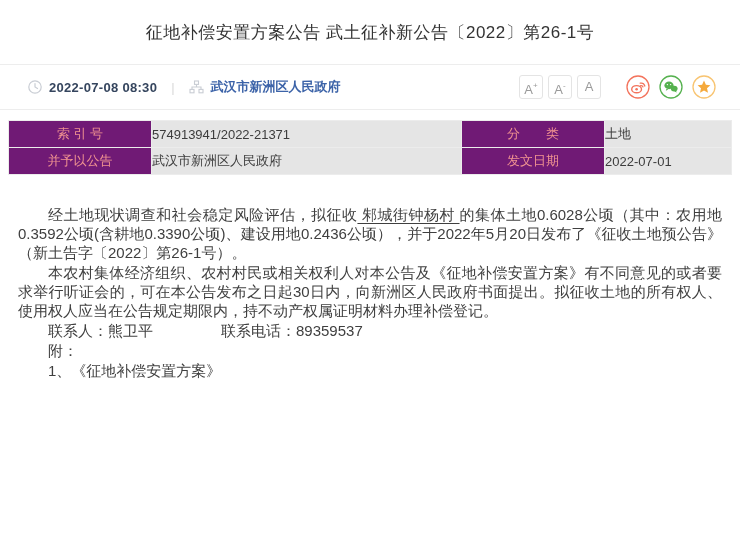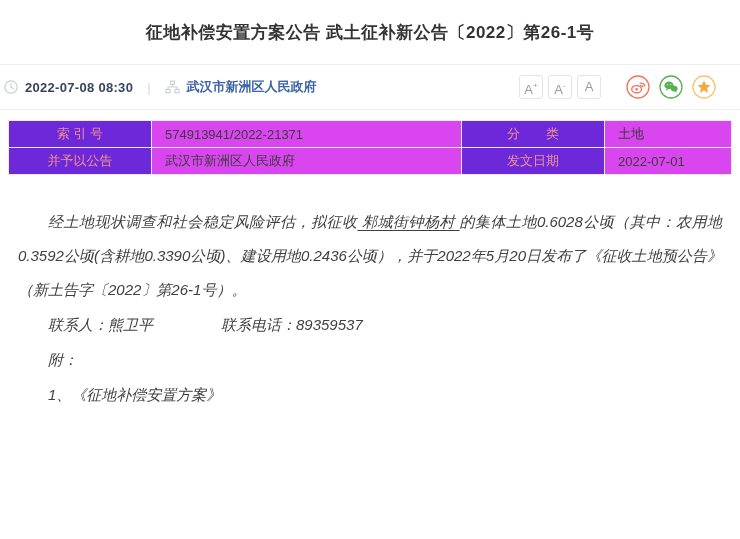--- a/index.html
+++ b/index.html
@@ -3,36 +3,36 @@
 <meta charset="utf-8">
 <style>
   * { margin: 0; padding: 0; box-sizing: border-box; }
   html, body { width: 740px; background: #ffffff; font-family: "Liberation Sans", "DejaVu Sans", sans-serif; }
   body { height: 539px; overflow: hidden; color: #3f3f3f; }
 
   
   .doc-title {
     text-align: center;
     font-size: 17px;
-    font-weight: bold;
+    font-weight: normal;
     color: #333333;
     padding: 21px 30px 0 30px;
     letter-spacing: 0.5px;
   }
 
   
   .meta-bar {
     margin-top: 20px;
     border-top: 1px solid #ededed;
     border-bottom: 1px solid #ededed;
     height: 46px;
     display: flex;
     align-items: center;
     justify-content: space-between;
-    padding: 0 24px 0 4px;
+    padding: 0 24px 0 28px;
   }
   .meta-left { display: flex; align-items: center; font-size: 13px; }
   .meta-left .icon { display: inline-flex; margin-right: 7px; }
   .meta-date { color: #35455e; font-weight: bold; letter-spacing: 0.3px; }
   .meta-divider { color: #d9d9d9; margin: 0 14px; font-size: 13px; }
   .meta-source { color: #3c63a8; font-weight: bold; cursor: pointer; }
   .meta-right { display: flex; align-items: center; }
   .font-btn {
     width: 24px; height: 24px;
     border: 1px solid #e4e4e4;
@@ -59,37 +59,36 @@
     table-layout: fixed;
     font-size: 13px;
   }
   table.info-table td {
     border: 1px solid #ececec;
     height: 27px;
     overflow: hidden;
     white-space: nowrap;
   }
   td.lbl {
-    background: #6d28d9;
+    background: #701a75;
     color: #f09390;
     text-align: center;
     width: 142px;
   }
-  td.val { background: #d946ef; color: #3c3c3c; padding-left: 13px; }
+  td.val { background: #e5e5e5; color: #3c3c3c; }
   td.val-left { width: 308px; }
   td.val-right { width: 126px; }
 
   
   .content { padding: 30px 18px 0 18px; font-size: 15px; color: #3f3f3f; }
   .content p {
     text-indent: 2em;
-    line-height: 34px;
+    line-height: 19px;
     text-align: justify;
     margin-bottom: 1px;
-    font-style: italic;
   }
   .underlined { text-decoration: underline; text-underline-offset: 3px; }
   .contact-phone { margin-left: 68px; margin-top: 44px; }
 </style>
 </head>
 <body>
 
 <div class="doc-title">征地补偿安置方案公告 武土征补新公告〔2022〕第26-1号</div>
 
 <div class="meta-bar">
@@ -163,16 +162,17 @@
       <td class="val val-left">武汉市新洲区人民政府</td>
       <td class="lbl">发文日期</td>
       <td class="val val-right">2022-07-01</td>
     </tr>
   </tbody>
     </table>
 </div>
 
 <div class="content">
   <p><span>经土地现状调查和社会稳定风险评估，拟征收</span><span class="underlined"> 邾城街钟杨村 </span><span>的集体土地0.6028公顷（其中：农用地0.3592公顷(含耕地0.3390公顷)、建设用地0.2436公顷），并于2022年5月20日发布了《征收土地预公告》（新土告字〔2022〕第26-1号）。</span></p>
+  <p>本农村集体经济组织、农村村民或相关权利人对本公告及《征地补偿安置方案》有不同意见的或者要求举行听证会的，可在本公告发布之日起30日内，向新洲区人民政府书面提出。拟征收土地的所有权人、使用权人应当在公告规定期限内，持不动产权属证明材料办理补偿登记。</p>
   <p><span>联系人：熊卫平</span><span class="contact-phone">联系电话：89359537</span></p>
   <p>附：</p>
   <p>1、《征地补偿安置方案》</p>
 </div>
 
 </body></html>

